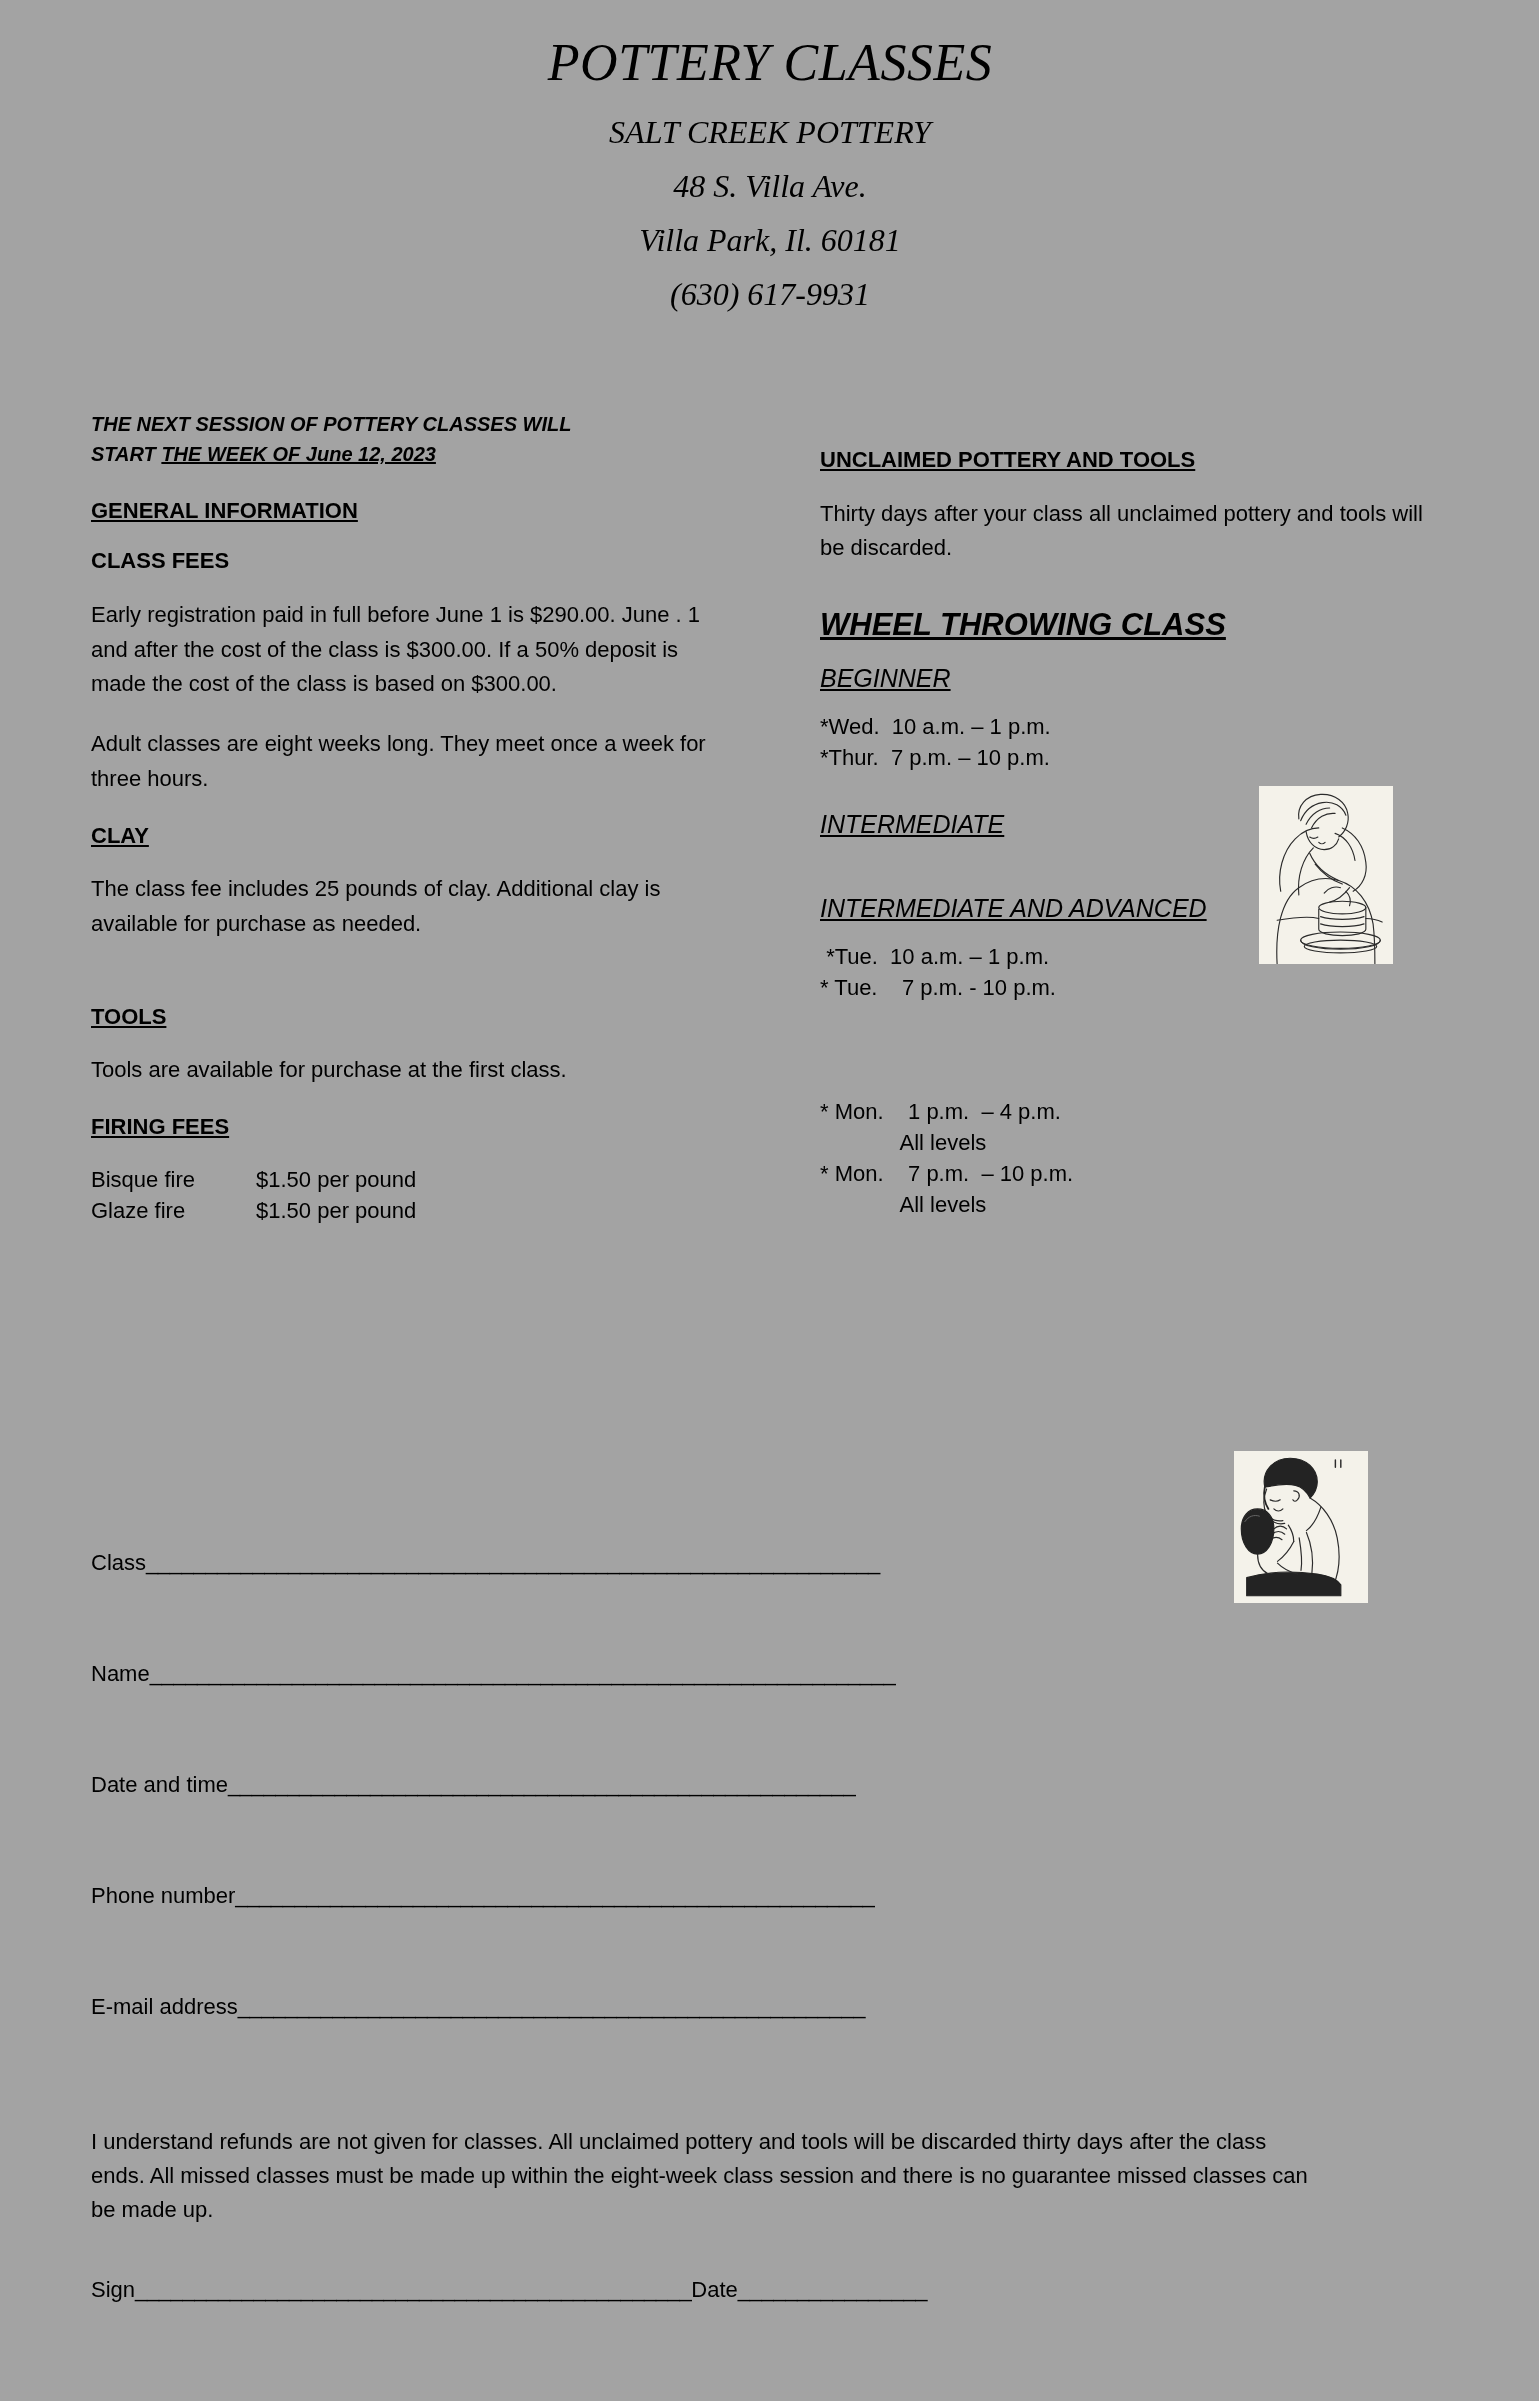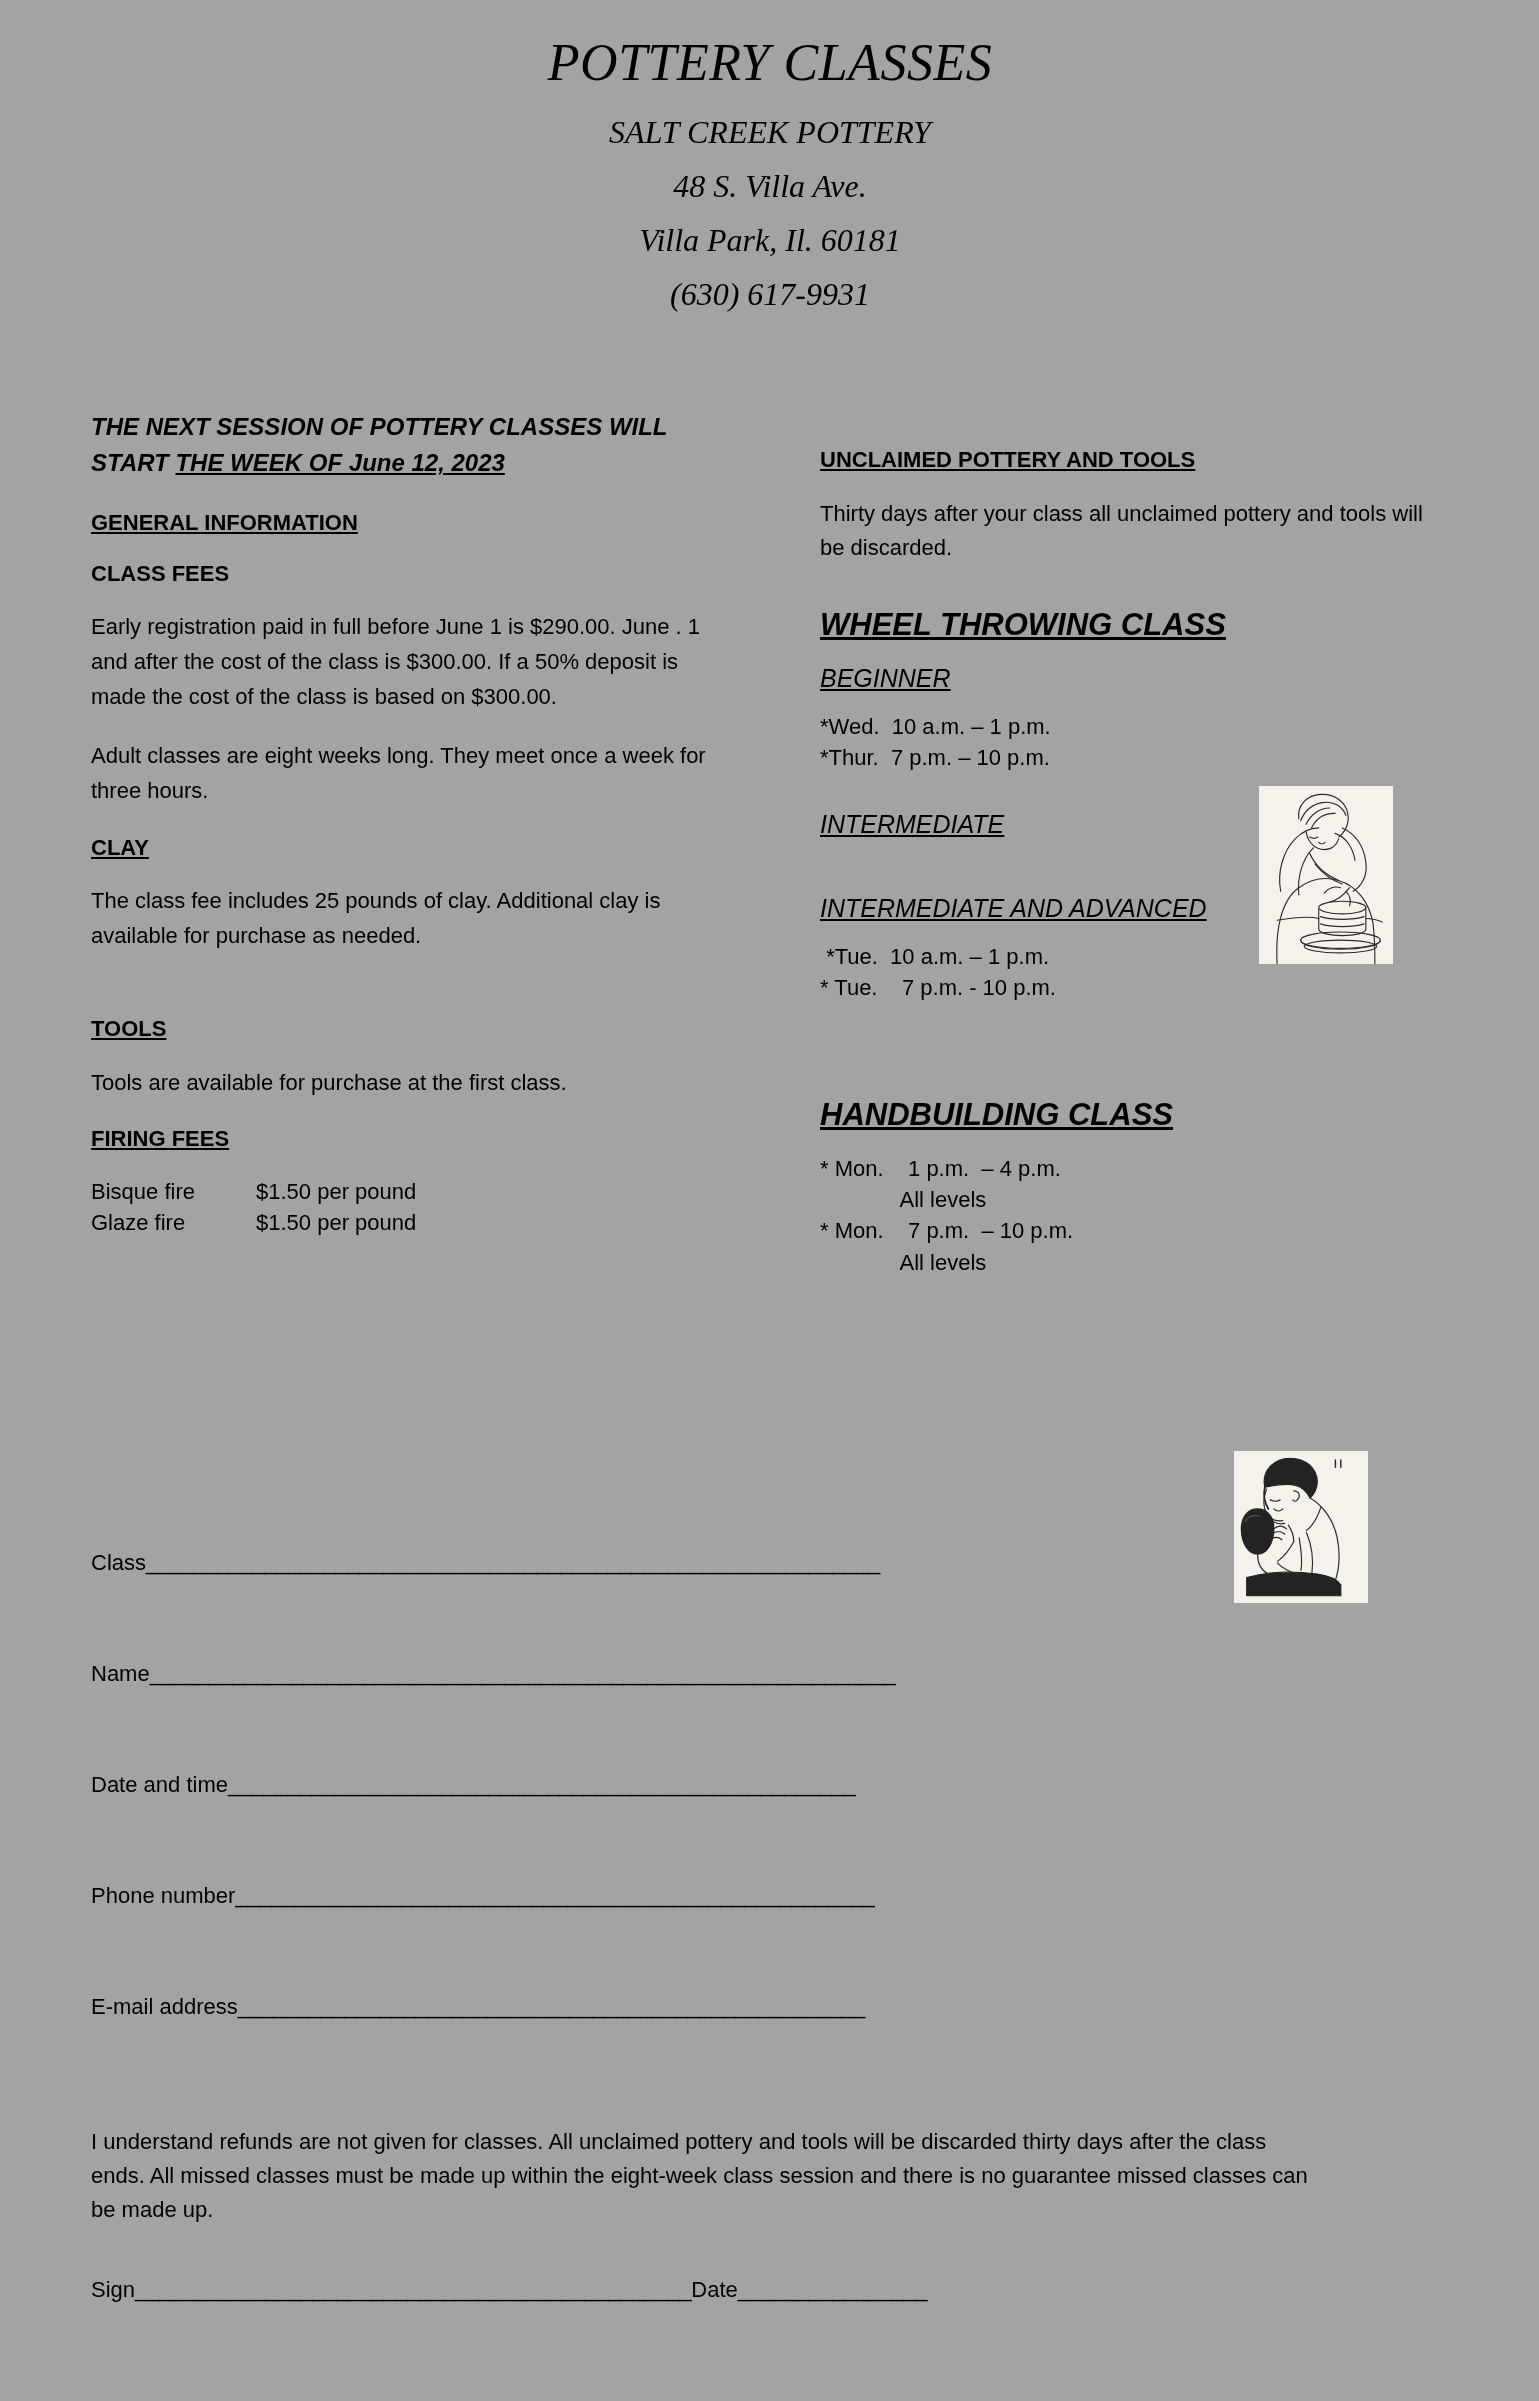--- a/index.html
+++ b/index.html
@@ -52,21 +52,21 @@
     width: 625px;
   }
   .col-right {
     position: absolute;
     left: 820px;
     top: 446px;
     width: 625px;
   }
 
   .lede {
-    font-size: 24px;
+    font-size: 20px;
     font-weight: bold;
     font-style: italic;
     line-height: 1.52;
     margin: 0 0 27px 0;
   }
   .lede .u { text-decoration: underline; }
 
   .head-u {
     font-size: 22px;
     font-weight: bold;
@@ -267,23 +267,20 @@
     <div>
       <span class="mid-head">INTERMEDIATE AND ADVANCED</span>
     </div>
 
     <p class="sched"> *Tue.  10 a.m. – 1 p.m.
 * Tue.    7 p.m. - 10 p.m.</p>
 
     <div class="gap-lg"></div>
     <div class="gap-md"></div>
 
-    <div>
-      <span class="big-head">HANDBUILDING CLASS</span>
-    </div>
 
     <p class="sched">* Mon.    1 p.m.  – 4 p.m.
              All levels
 * Mon.    7 p.m.  – 10 p.m.
              All levels</p>
 
   </div>
 
   <div class="illus" id="illus-wheel">
     <svg viewBox="0 0 148 196" xmlns="http://www.w3.org/2000/svg" fill="none" stroke="#2b2b2b" stroke-width="1.25" stroke-linecap="round" stroke-linejoin="round">

